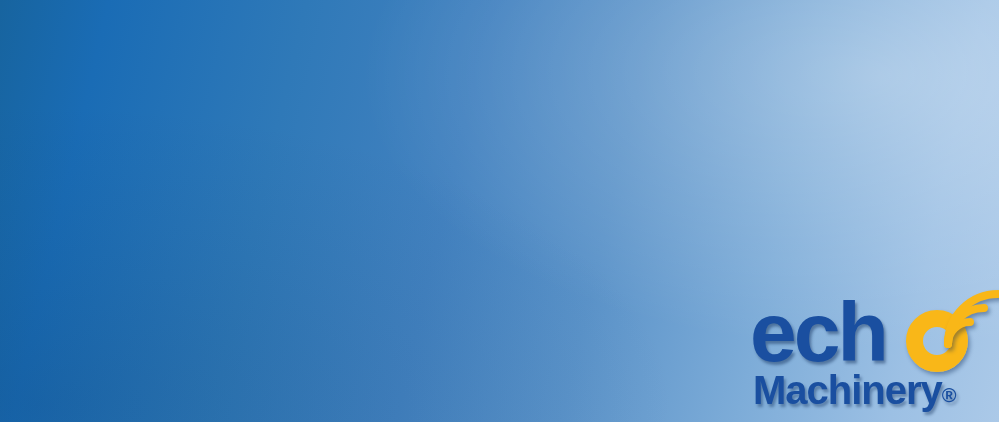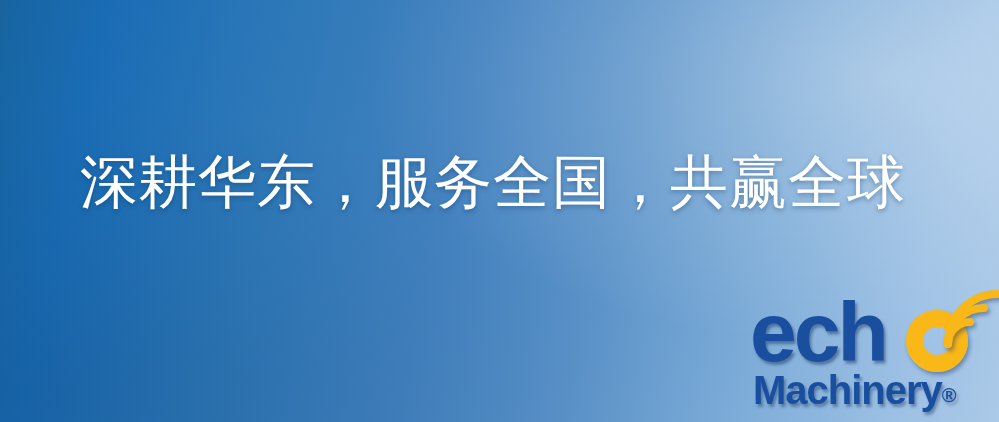--- a/index.html
+++ b/index.html
@@ -151,21 +151,20 @@
   }
 </style>
 </head>
 <body>
 
 <div id="banner">
 
   <div id="bloom"></div>
   <div id="vignette"></div>
 
-  <div id="headline">深耕华东，服务全国，共赢全球</div>
 
 
   <div id="logo">
 
     <div id="logo-wordmark">
 
       <span class="wm-text" id="wm-ech">ech</span>
 
       <span id="wm-o"></span>
 

